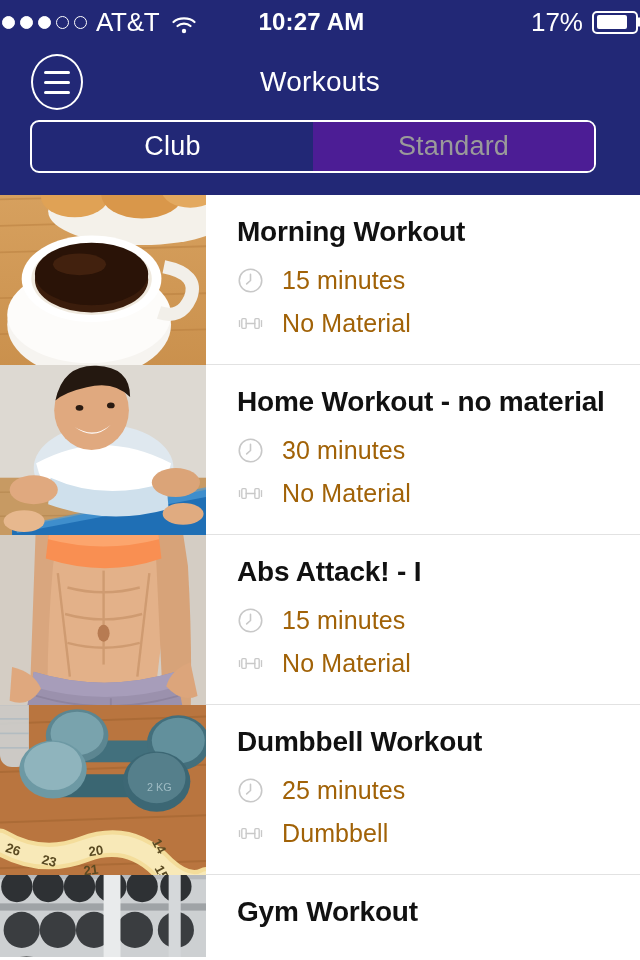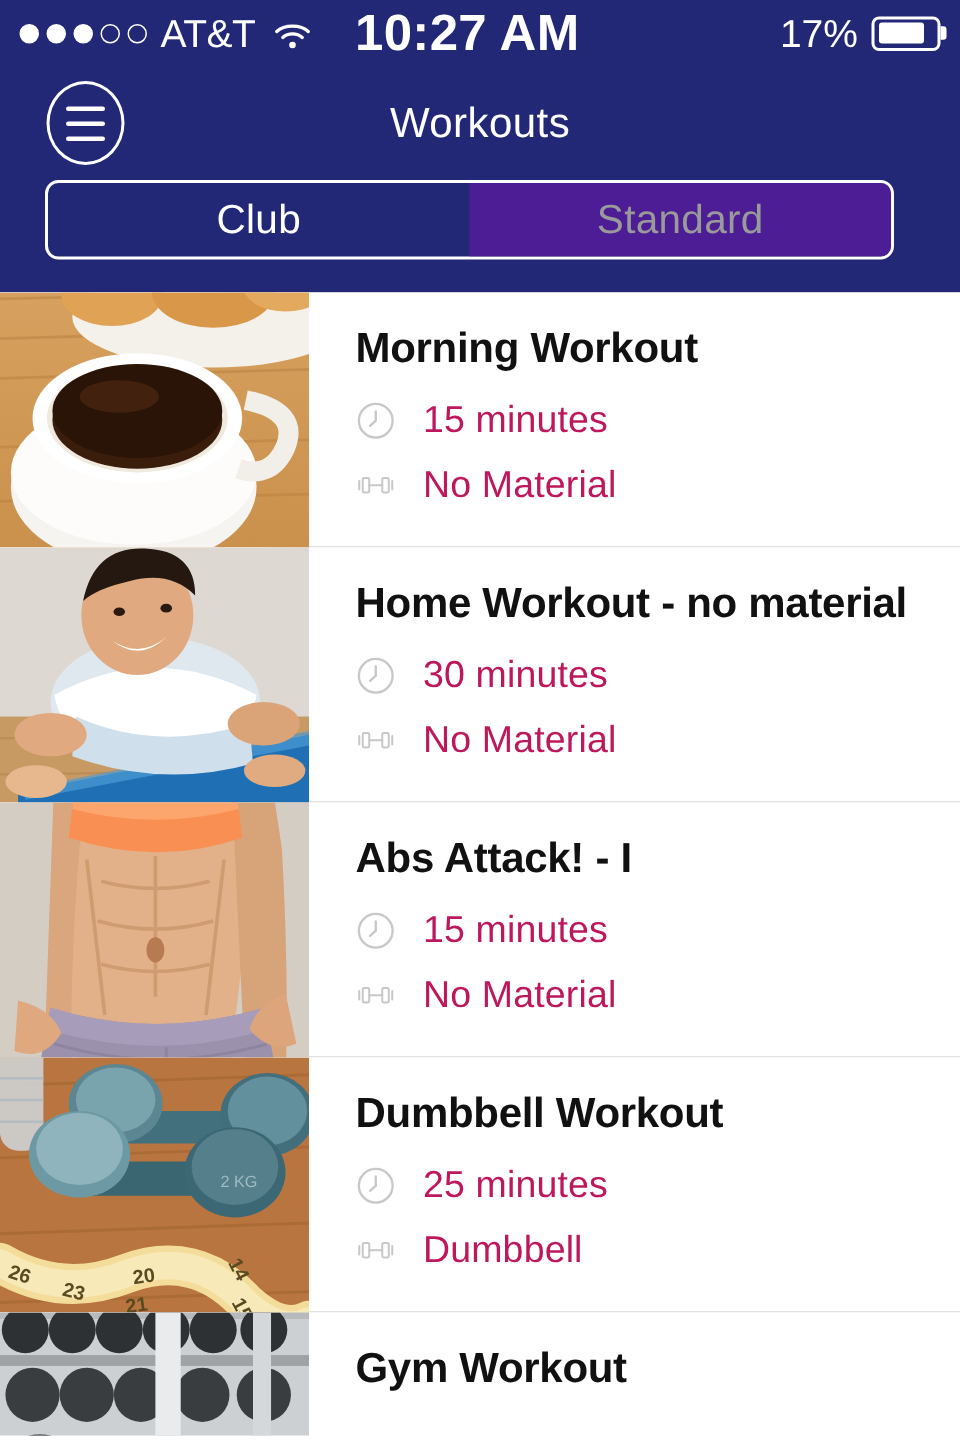--- a/index.html
+++ b/index.html
@@ -8,32 +8,32 @@
     font-family:"Liberation Sans", sans-serif;
     background:#ffffff;
     overflow:hidden;
   }
   .phone { position:relative; width:640px; height:960px; background:#fff; }
 
   
   .status-bar {
     height:44px; background:#222876;
     display:flex; align-items:center;
-    padding:0 13px; color:#fff;
+    padding:0 2px; color:#fff;
     font-size:25px; position:relative;
   }
   .status-left { display:flex; align-items:center; gap:9px; }
   .sig-dots { display:flex; align-items:center; gap:5px; }
   .dot { width:13px; height:13px; border-radius:50%; border:1.6px solid #fff; }
   .dot.on { background:#fff; }
   .carrier { font-size:26px; letter-spacing:-.3px; }
   .wifi { width:26px; height:20px; position:relative; margin-left:3px; }
   .status-center {
     position:absolute; left:0; right:17px; text-align:center;
-    font-size:34px; font-weight:600; letter-spacing:.2px;
+    font-size:24px; font-weight:600; letter-spacing:.2px;
     pointer-events:none;
   }
   .status-right {
     margin-left:auto; display:flex; align-items:center; gap:9px;
     position:relative; z-index:2;
   }
   .batt-pct { font-size:26px; }
   .batt {
     width:46px; height:23px; border:2.5px solid #fff; border-radius:5px;
     position:relative; display:flex; align-items:center; padding:2.5px;
@@ -82,21 +82,21 @@
     border-bottom:1px solid #e2e2e2; cursor:pointer;
   }
   .thumb { width:206px; height:170px; flex:none; overflow:hidden; position:relative; }
   .thumb svg { display:block; width:100%; height:100%; }
   .row-body { flex:1; padding:21px 0 0 31px; }
   .row-title {
     font-size:28px; font-weight:bold; color:#111;
     letter-spacing:-.2px; margin-bottom:18px;
   }
   .meta { display:flex; align-items:center; gap:18px; margin-bottom:14px; }
-  .meta-text { font-size:25px; color:#be185d; letter-spacing:.1px; }
+  .meta-text { font-size:25px; color:#a16207; letter-spacing:.1px; }
   .icon { width:27px; height:27px; flex:none; }
   .icon svg { display:block; width:100%; height:100%; }
 </style>
 </head>
 <body>
 
 <div class="phone">
 
   <div class="status-bar">
     <div class="status-left">

